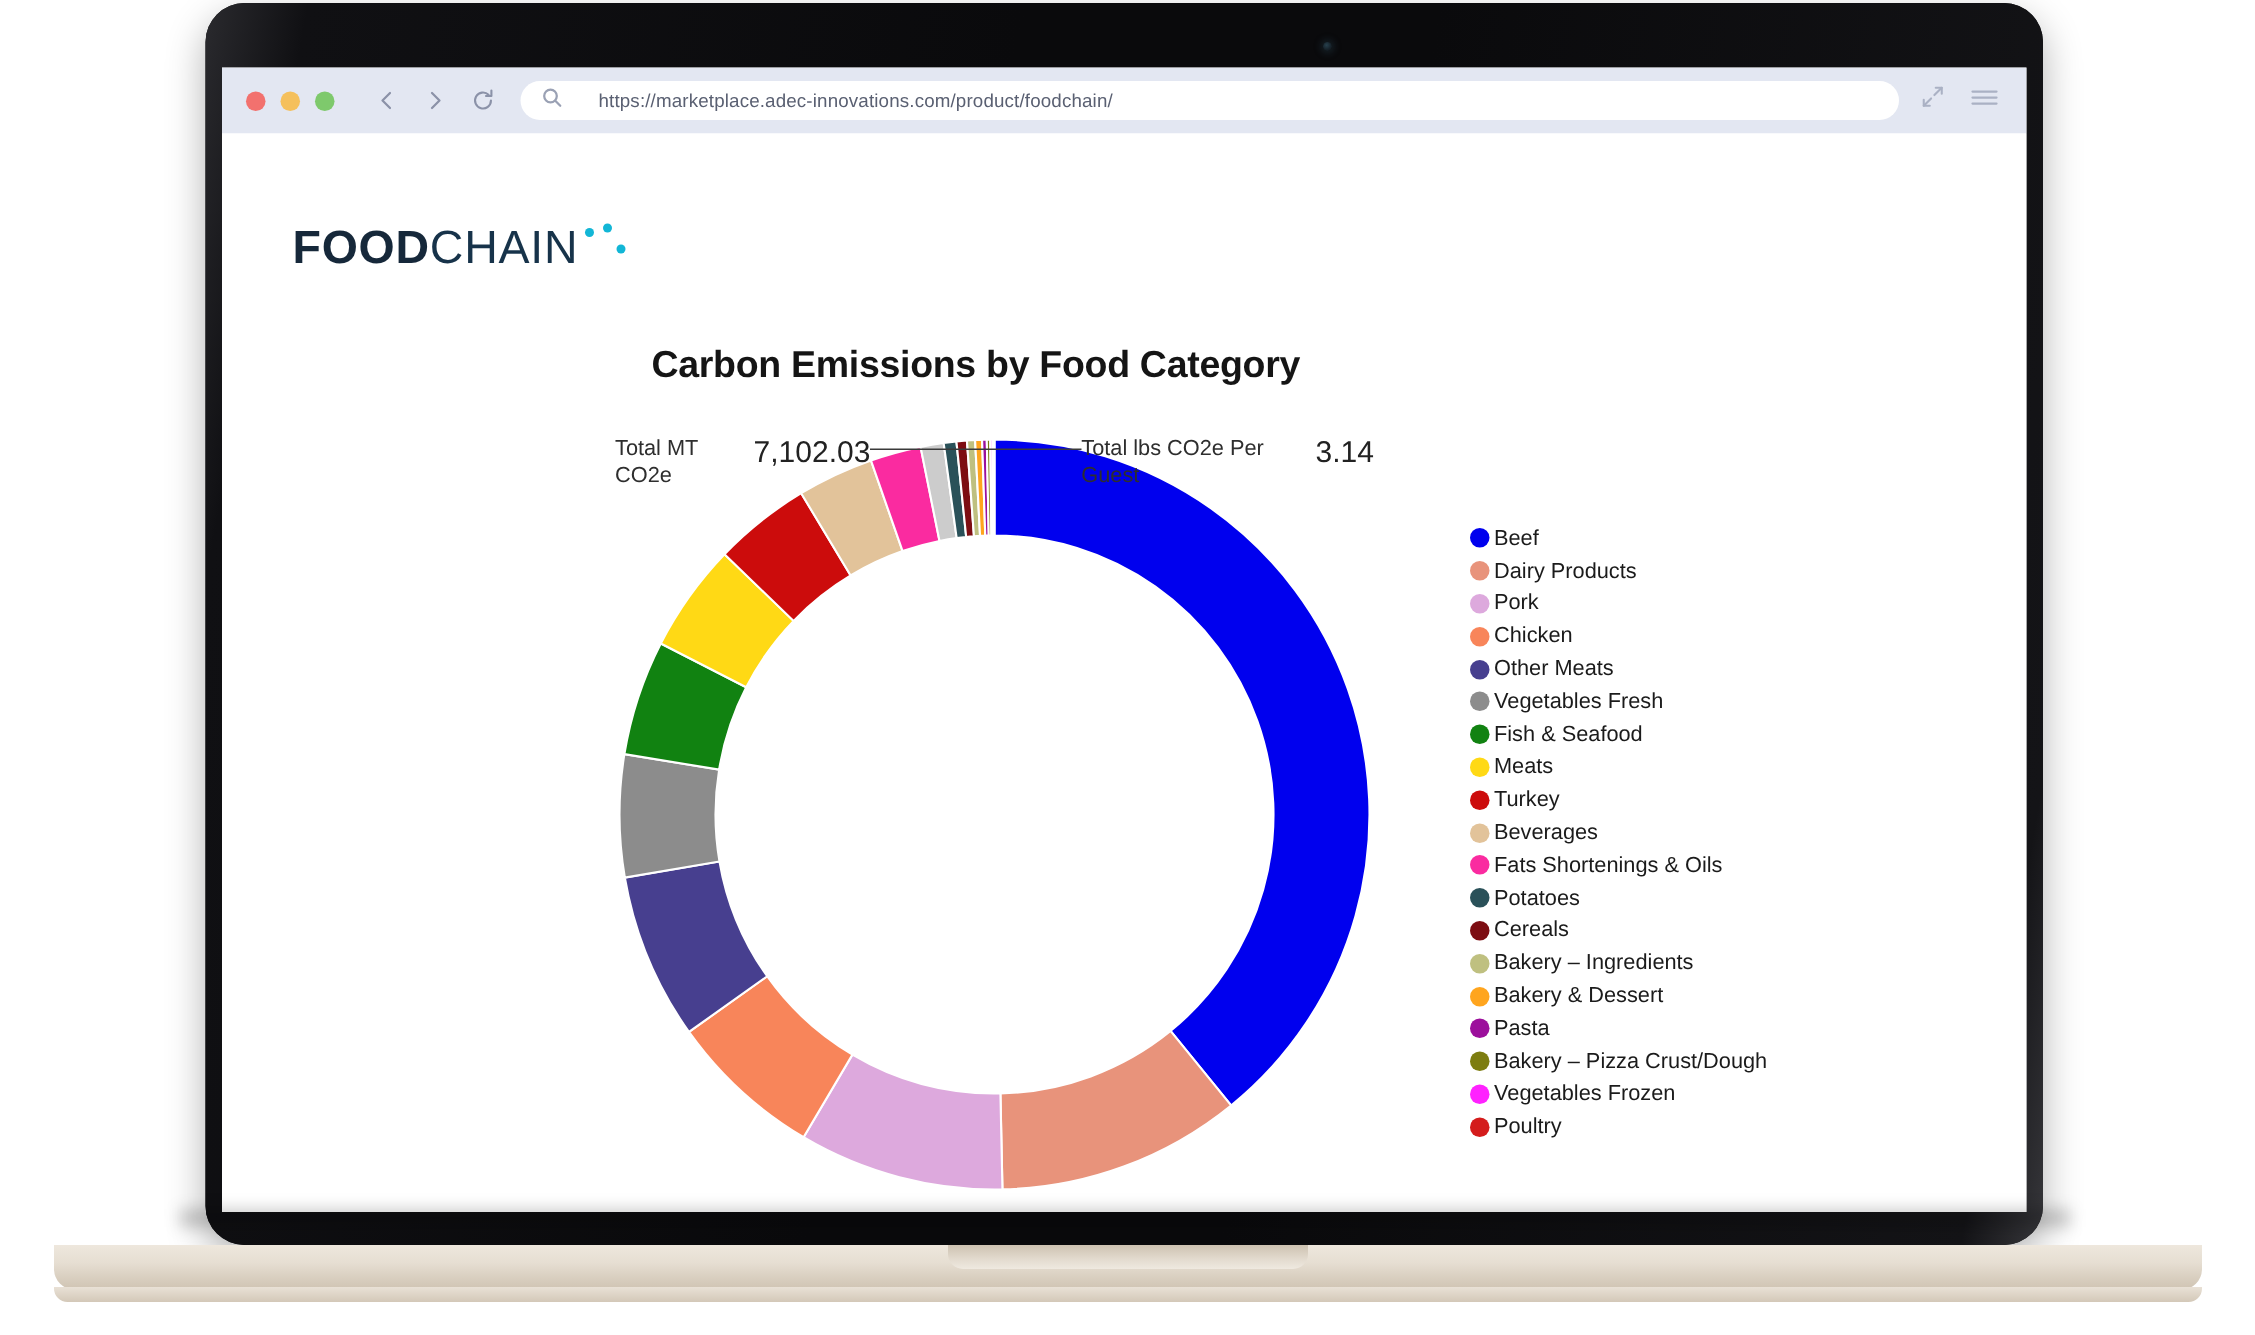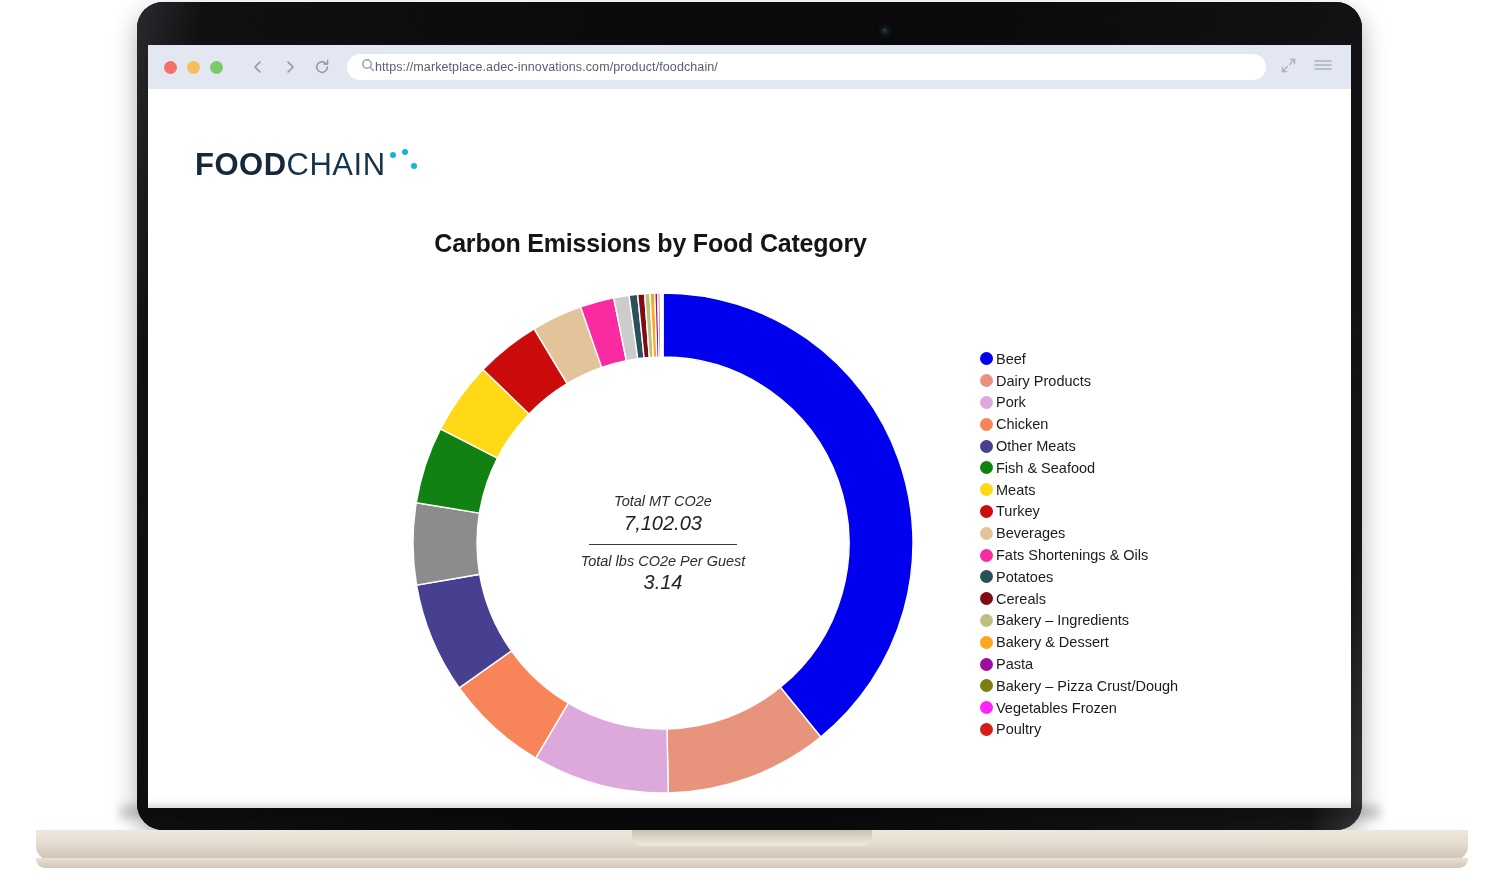--- a/index.html
+++ b/index.html
@@ -64,21 +64,21 @@
   .navbtn svg { display:block; }
 
   .urlbar {
     flex: 1 1 auto;
     height: 26px;
     background:#ffffff;
     border-radius: 13px;
     display:flex; align-items:center;
     padding: 0 14px;
     margin: 0 10px 0 6px;
-    gap: 0;
+    gap: 24px;
     min-width: 0;
   }
   .url-text {
     font-size: 12.5px; color:#5a6072; letter-spacing:0.1px;
     white-space: nowrap; overflow:hidden; text-overflow:ellipsis;
     font-family:"Liberation Sans", sans-serif;
   }
   .chrome-right { display:flex; align-items:center; gap:16px; color:#aab1c4; padding-left:4px; }
 
   
@@ -116,23 +116,22 @@
   
   .donut-wrap {
     position:absolute;
     left: 262px; top: 201px;
     width: 506px; height: 506px;
   }
   .donut-wrap svg { display:block; width:100%; height:100%; }
 
   .donut-center {
     position:absolute; left:0; top:0; width:100%; height:100%;
-    display:flex; flex-direction:column; align-items:center; justify-content:center;
+    display:flex; flex-direction:row; align-items:flex-start; justify-content:center;
     pointer-events:none;
-    font-style:italic;
   }
   .dc-label { font-size: 14.5px; color:#2e2e2e; line-height:1.25; }
   .dc-value { font-size: 20px; color:#222; line-height:1.2; }
   .dc-rule { width: 148px; height:1px; background:#3a3a3a; margin: 9px 0 7px; }
 
   
   .legend {
     position:absolute;
     left: 832px; top: 259px;
     width: 300px;
@@ -301,20 +300,24 @@
           </div>
           <div class="legend-item">
             <span class="legend-dot" style="background: rgb(248, 133, 90);"></span>
             <span class="legend-label">Chicken</span>
           </div>
           <div class="legend-item">
             <span class="legend-dot" style="background: rgb(71, 63, 143);"></span>
             <span class="legend-label">Other Meats</span>
           </div>
           <div class="legend-item">
+            <span class="legend-dot" style="background: rgb(140, 140, 140);"></span>
+            <span class="legend-label">Vegetables Fresh</span>
+          </div>
+          <div class="legend-item">
             <span class="legend-dot" style="background: rgb(17, 130, 17);"></span>
             <span class="legend-label">Fish &amp; Seafood</span>
           </div>
           <div class="legend-item">
             <span class="legend-dot" style="background: rgb(255, 217, 21);"></span>
             <span class="legend-label">Meats</span>
           </div>
           <div class="legend-item">
             <span class="legend-dot" style="background: rgb(204, 12, 12);"></span>
             <span class="legend-label">Turkey</span>

